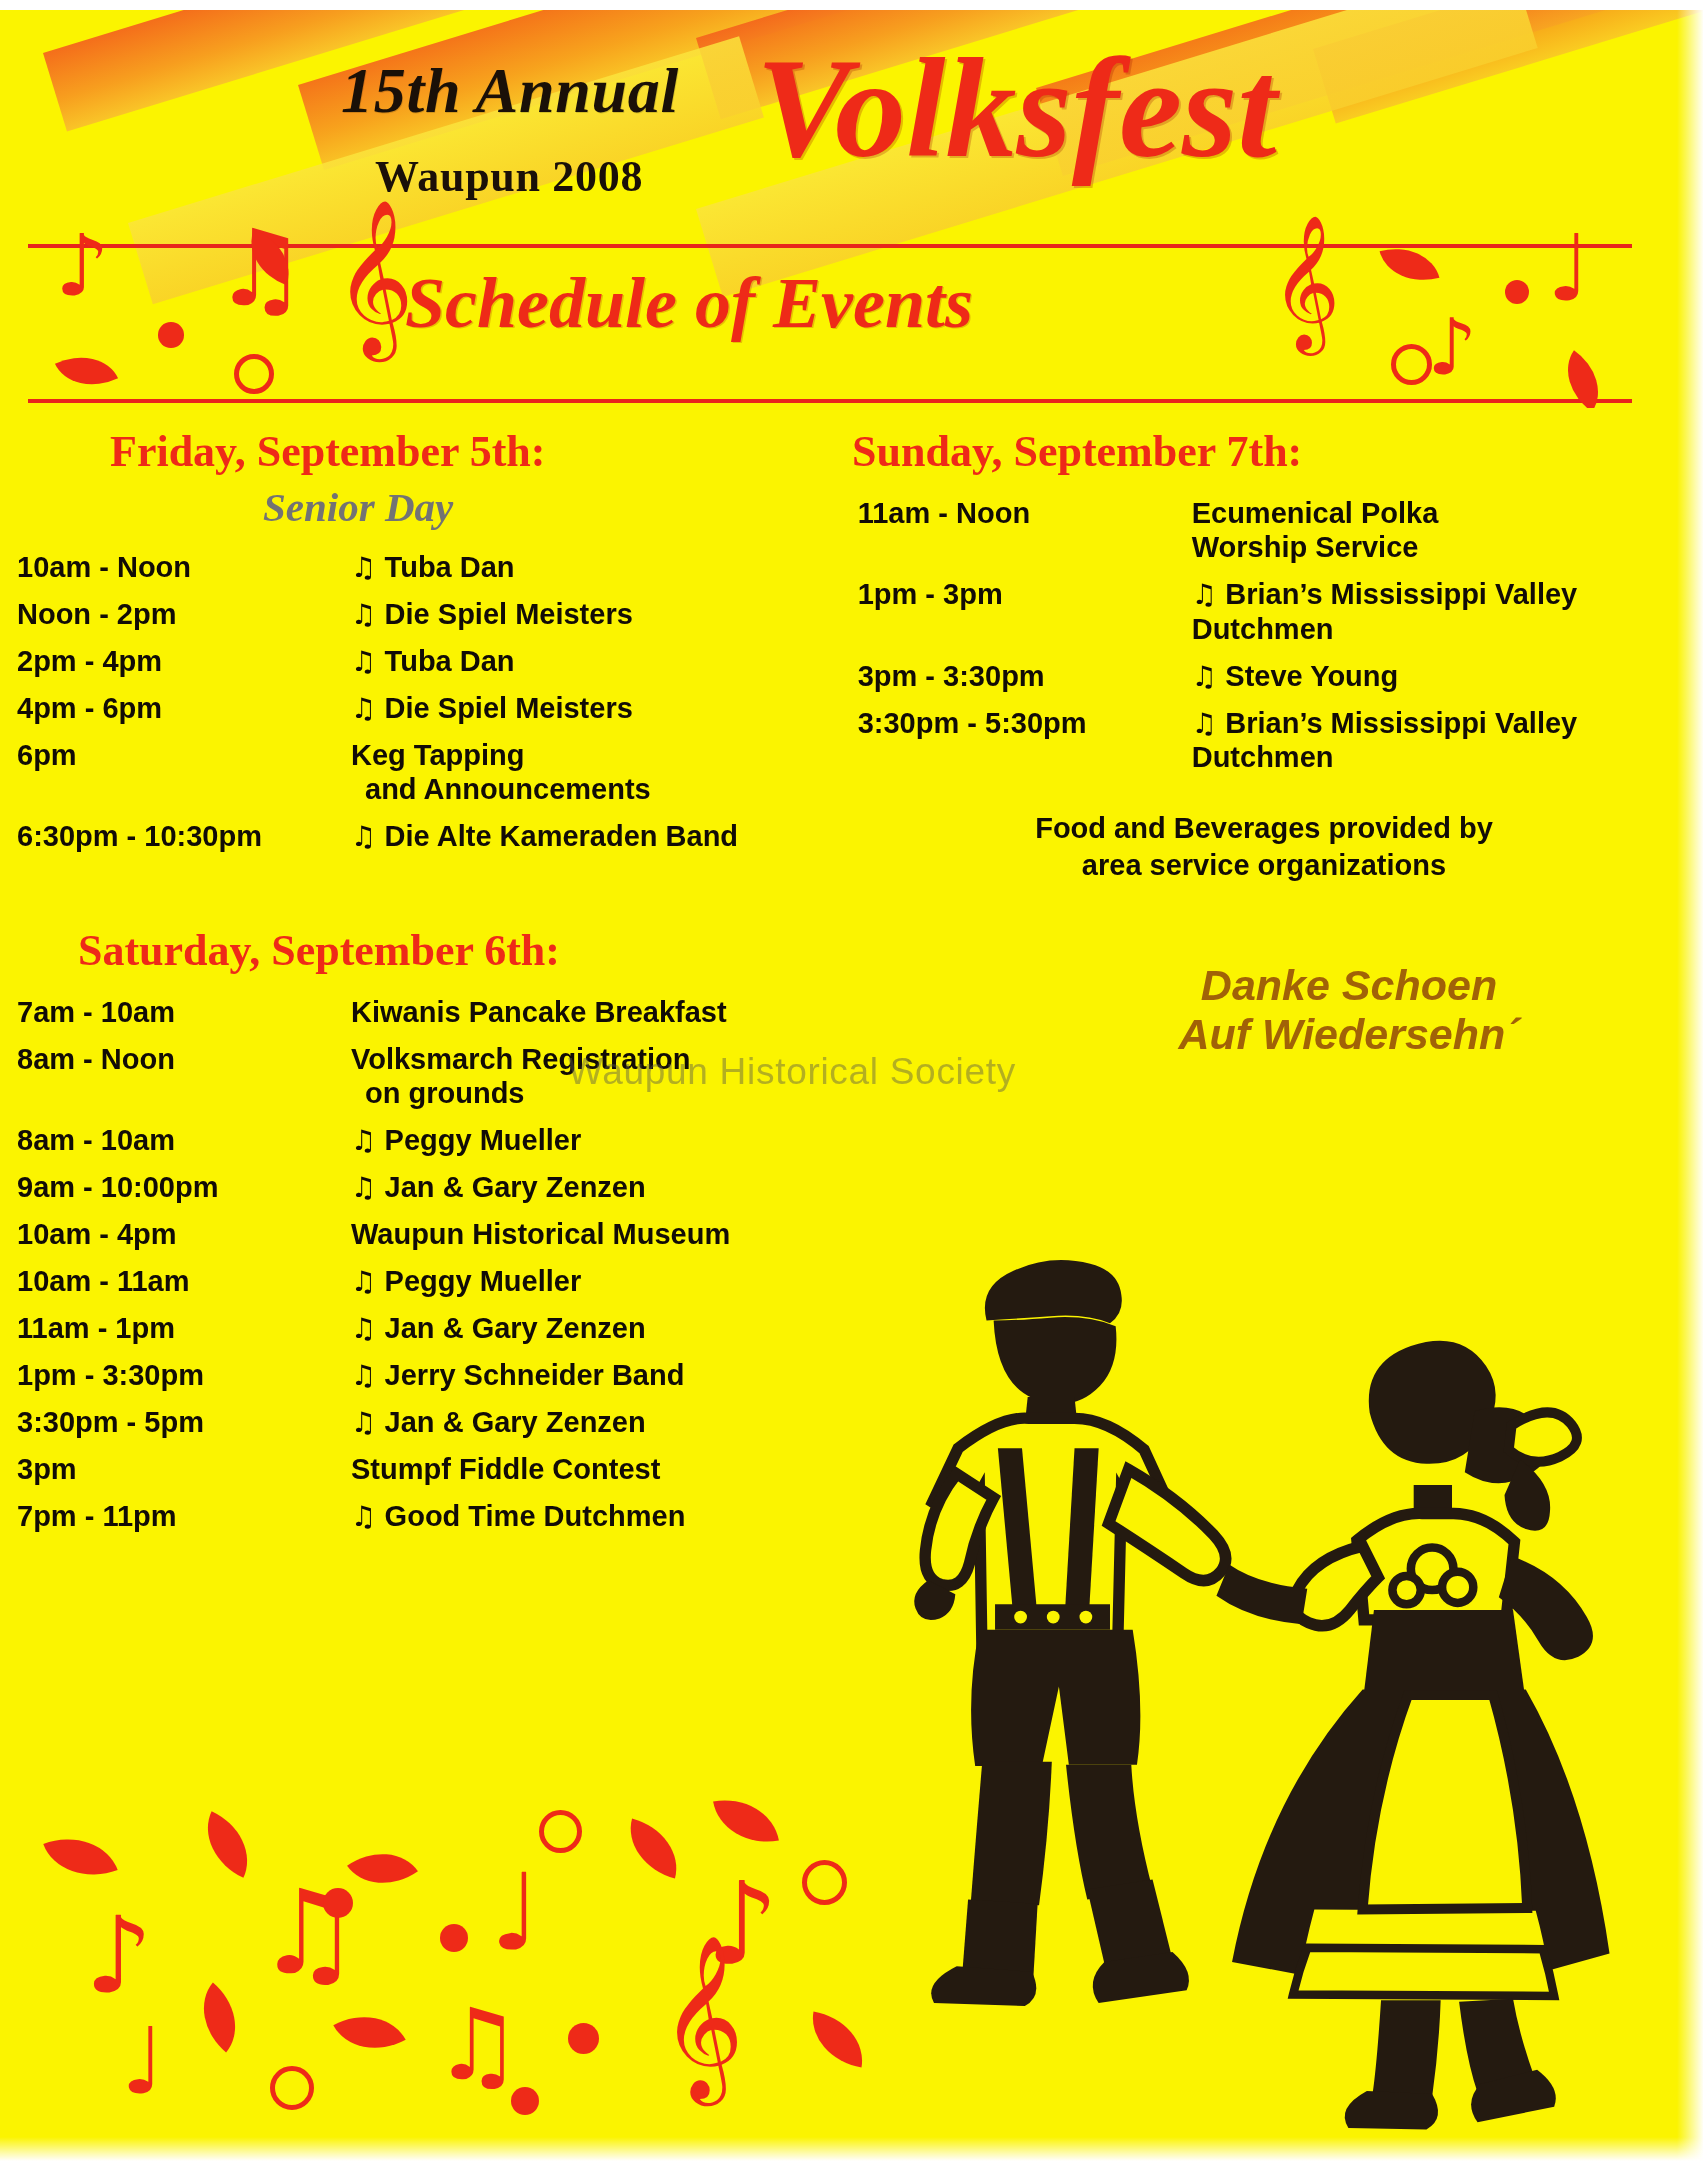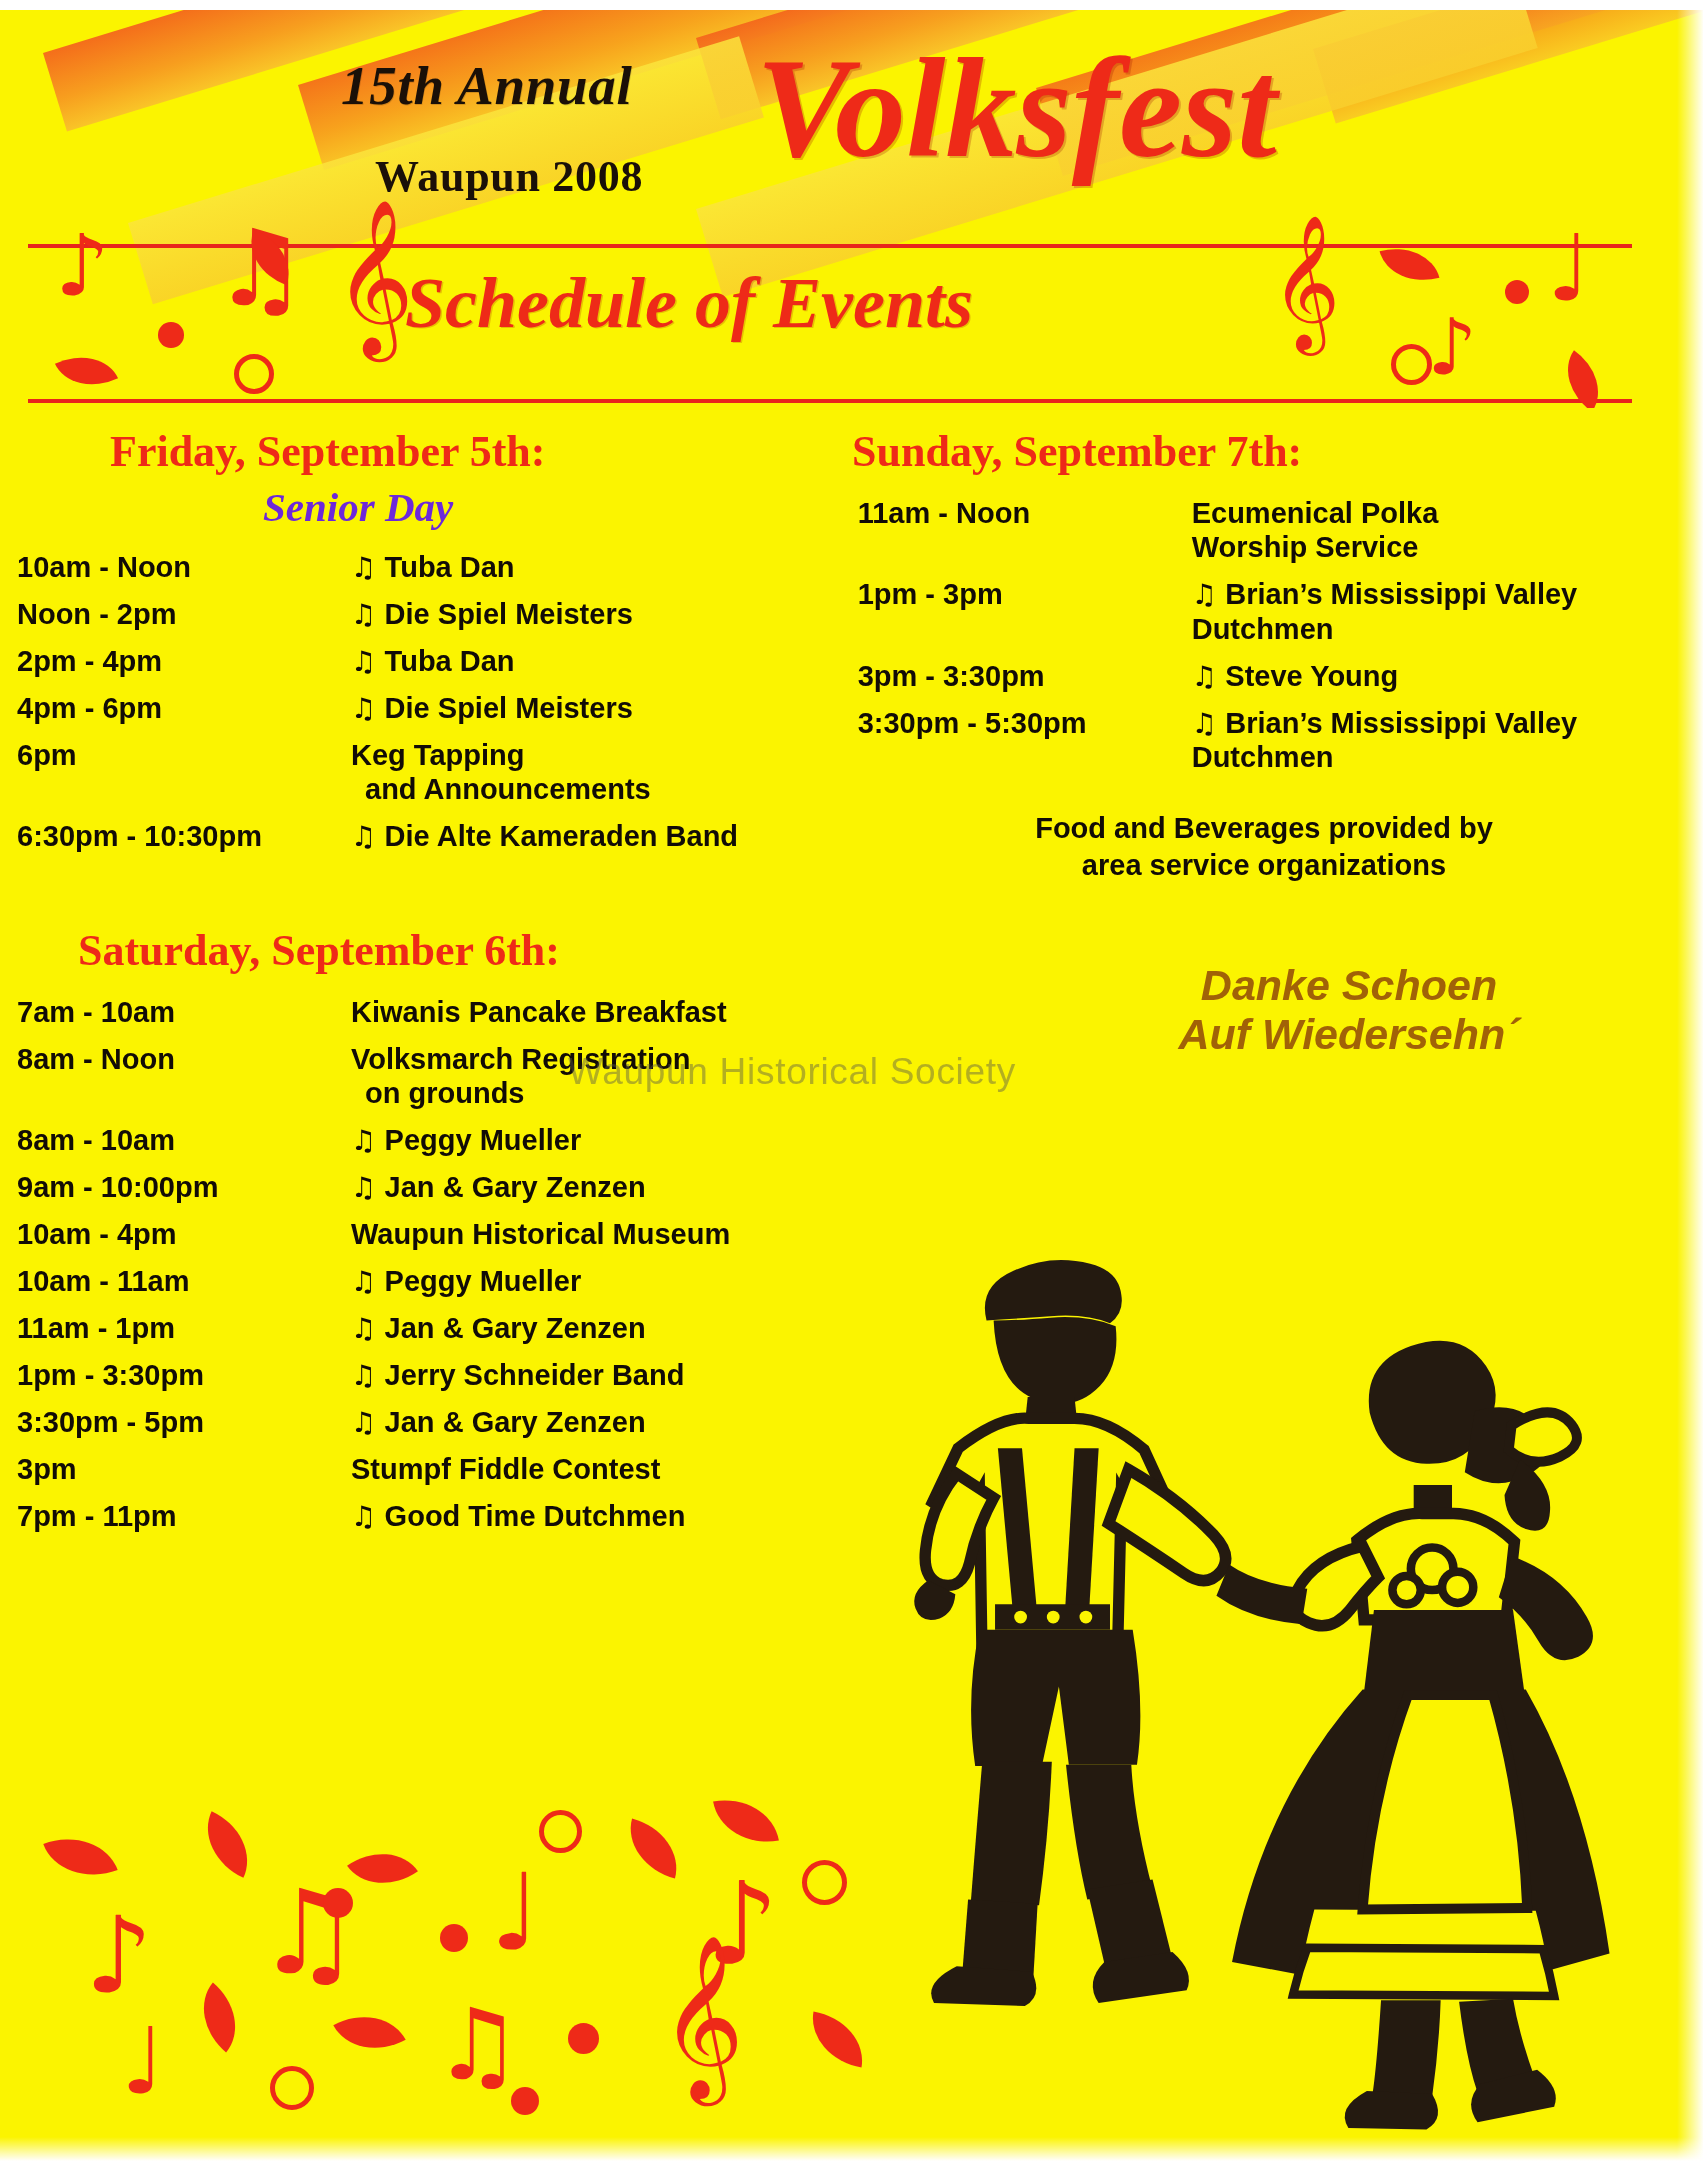--- a/index.html
+++ b/index.html
@@ -78,21 +78,21 @@
   .rule.r1 { top: 234px; }
   .rule.r2 { top: 389px; }
 
   .title-15th {
     position: absolute;
     left: 341px;
     top: 44px;
     font-family: "Liberation Serif", serif;
     font-style: italic;
     font-weight: bold;
-    font-size: 55px;
+    font-size: 64px;
     color: #1a1008;
     letter-spacing: 0.7px;
     text-shadow: 0.7px 0.7px 0 rgba(0,0,0,0.15);
   }
   .title-waupun {
     position: absolute;
     left: 375px;
     top: 141px;
     font-family: "Liberation Serif", serif;
     font-weight: bold;
@@ -178,21 +178,21 @@
     color: #ee2a18;
     white-space: nowrap;
   }
   .day-head.indent-fri { margin-left: 110px; }
   .day-head.indent-sat { margin-left: 78px; }
   .sub-head {
     font-family: "Liberation Serif", serif;
     font-style: italic;
     font-weight: bold;
     font-size: 41px;
-    color: #6d28d9;
+    color: #737373;
     margin-left: 263px;
     margin-top: 5.7px;
   }
 
   table.sched {
     border-collapse: collapse;
     width: 100%;
     margin-top: 12.8px;
   }
   table.sched td {

